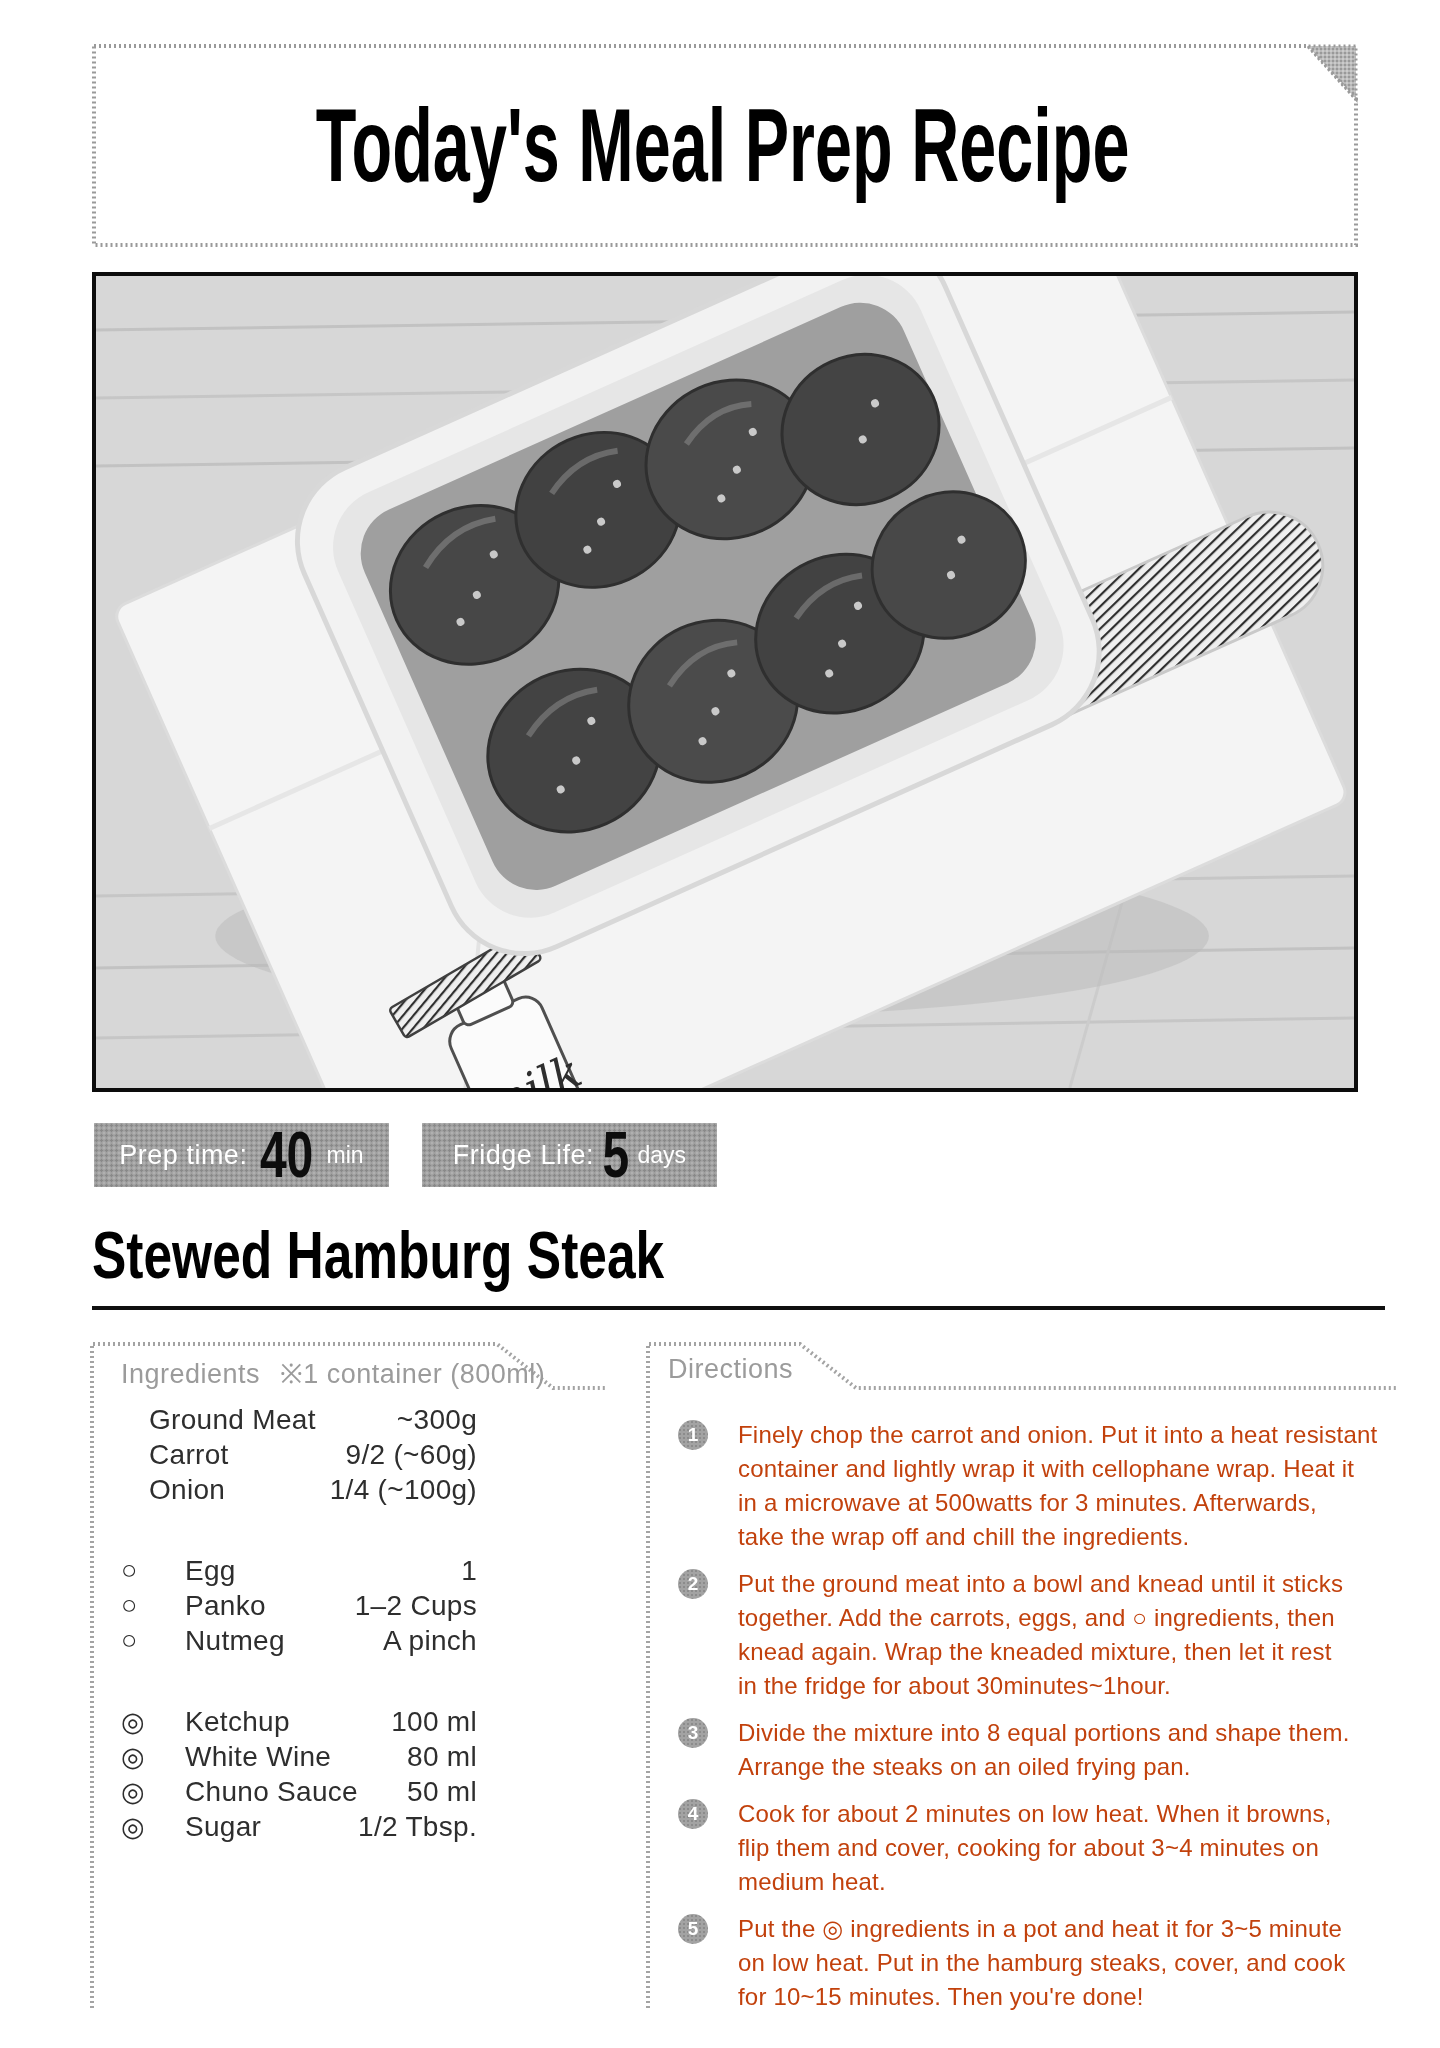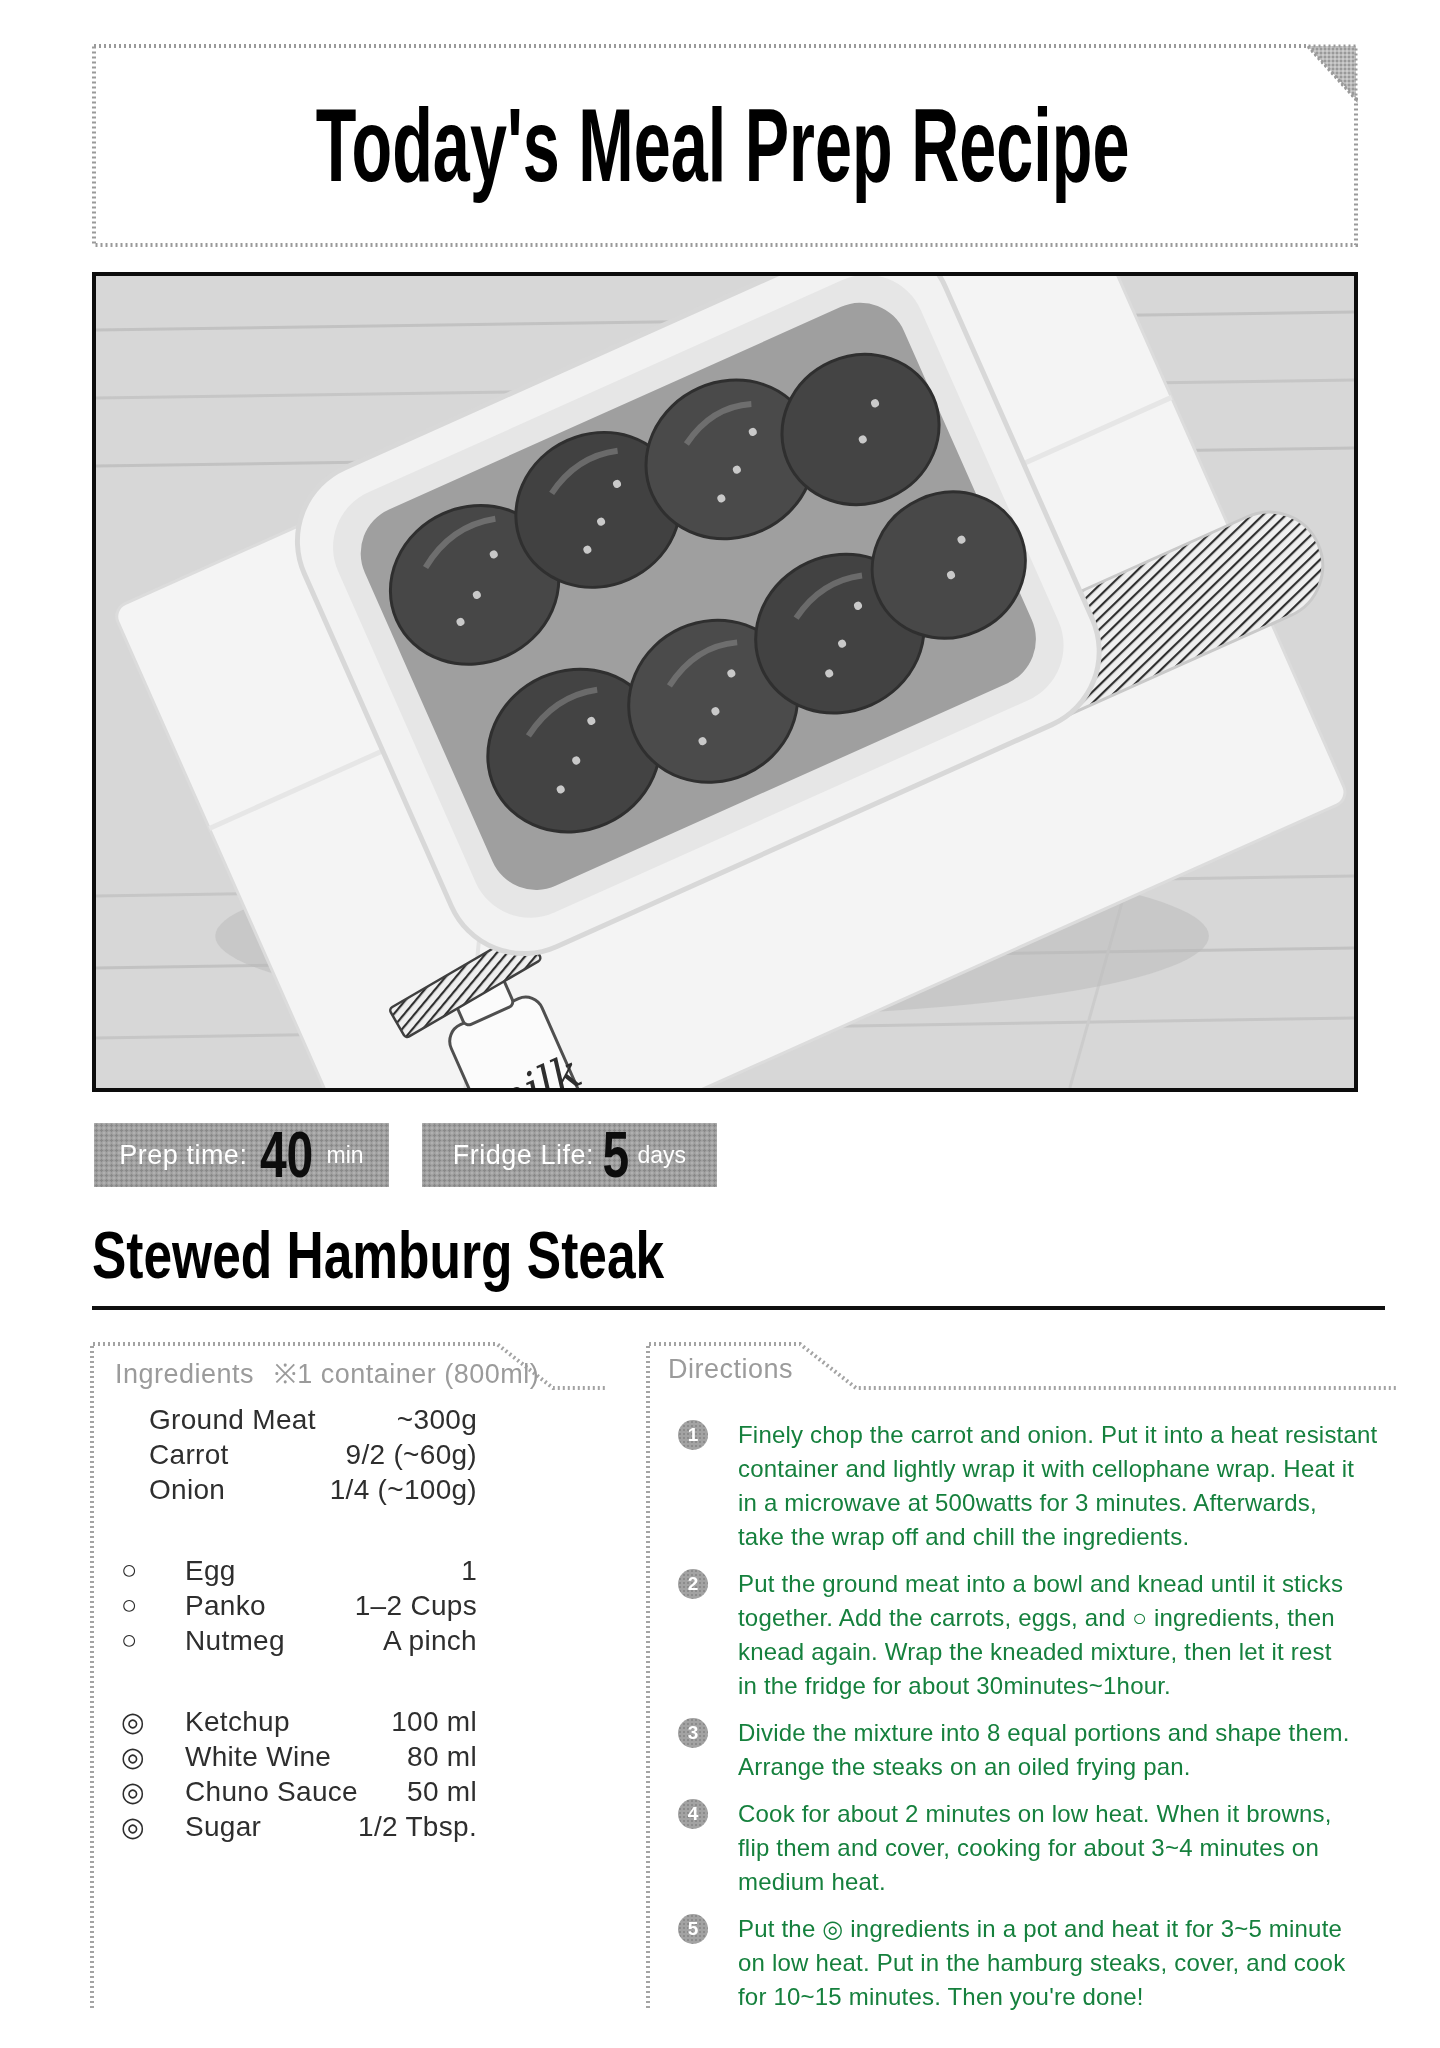--- a/index.html
+++ b/index.html
@@ -33,21 +33,21 @@
   
   .recipe-name{position:absolute;left:92px;top:1222px;margin:0;font-size:66px;line-height:66px;
                font-weight:bold;color:#000;white-space:nowrap;
                transform:scaleX(.78);transform-origin:left center;}
   .rule{position:absolute;left:92px;top:1306px;width:1293px;height:4px;background:#101010;}
 
   
   .panels-svg{position:absolute;left:0;top:0;width:1440px;height:2048px;pointer-events:none;}
 
   .panel-header{position:absolute;top:1354px;font-size:27px;color:#9b9b9b;letter-spacing:.5px;white-space:nowrap;}
-  .ing-header{left:115px;}
+  .ing-header{left:121px;}
   .dir-header{left:668px;}
   .ing-note{margin-left:20px;}
 
   
   #ingredients-list{position:absolute;left:115px;top:1404px;width:362px;}
   .ing-group{margin-bottom:46px;}
   .ing-row{display:flex;align-items:flex-start;height:35px;font-size:28px;color:#2e2e2e;}
   .ing-mark{flex:none;width:64px;padding-left:6px;font-size:27px;}
   .ing-row.nomark .ing-mark{width:28px;}
   .ing-name{flex:1;letter-spacing:.3px;}
@@ -56,21 +56,21 @@
   
   #steps-list{position:absolute;left:648px;top:1418px;width:770px;
               display:flex;flex-direction:column;gap:13px;}
   .step{display:flex;align-items:flex-start;}
   .step-num{flex:none;width:30px;height:30px;margin:2px 30px 0 30px;border-radius:50%;
             background-color:#a3a3a3;
             background-image:radial-gradient(circle,#8c8c8c 1px,transparent 1px);
             background-size:4px 4px;
             color:#fff;font-size:19px;font-weight:bold;
             display:flex;align-items:center;justify-content:center;}
-  .step-text{margin:0;width:700px;font-size:24px;line-height:34px;color:#15803d;
+  .step-text{margin:0;width:700px;font-size:24px;line-height:34px;color:#c2410c;
              white-space:pre-line;letter-spacing:.2px;}
 </style>
 </head>
 <body>
 
 <div class="page">
 
   <div class="title-box">
     <svg viewBox="0 0 1266 203" aria-hidden="true">
       <defs>

